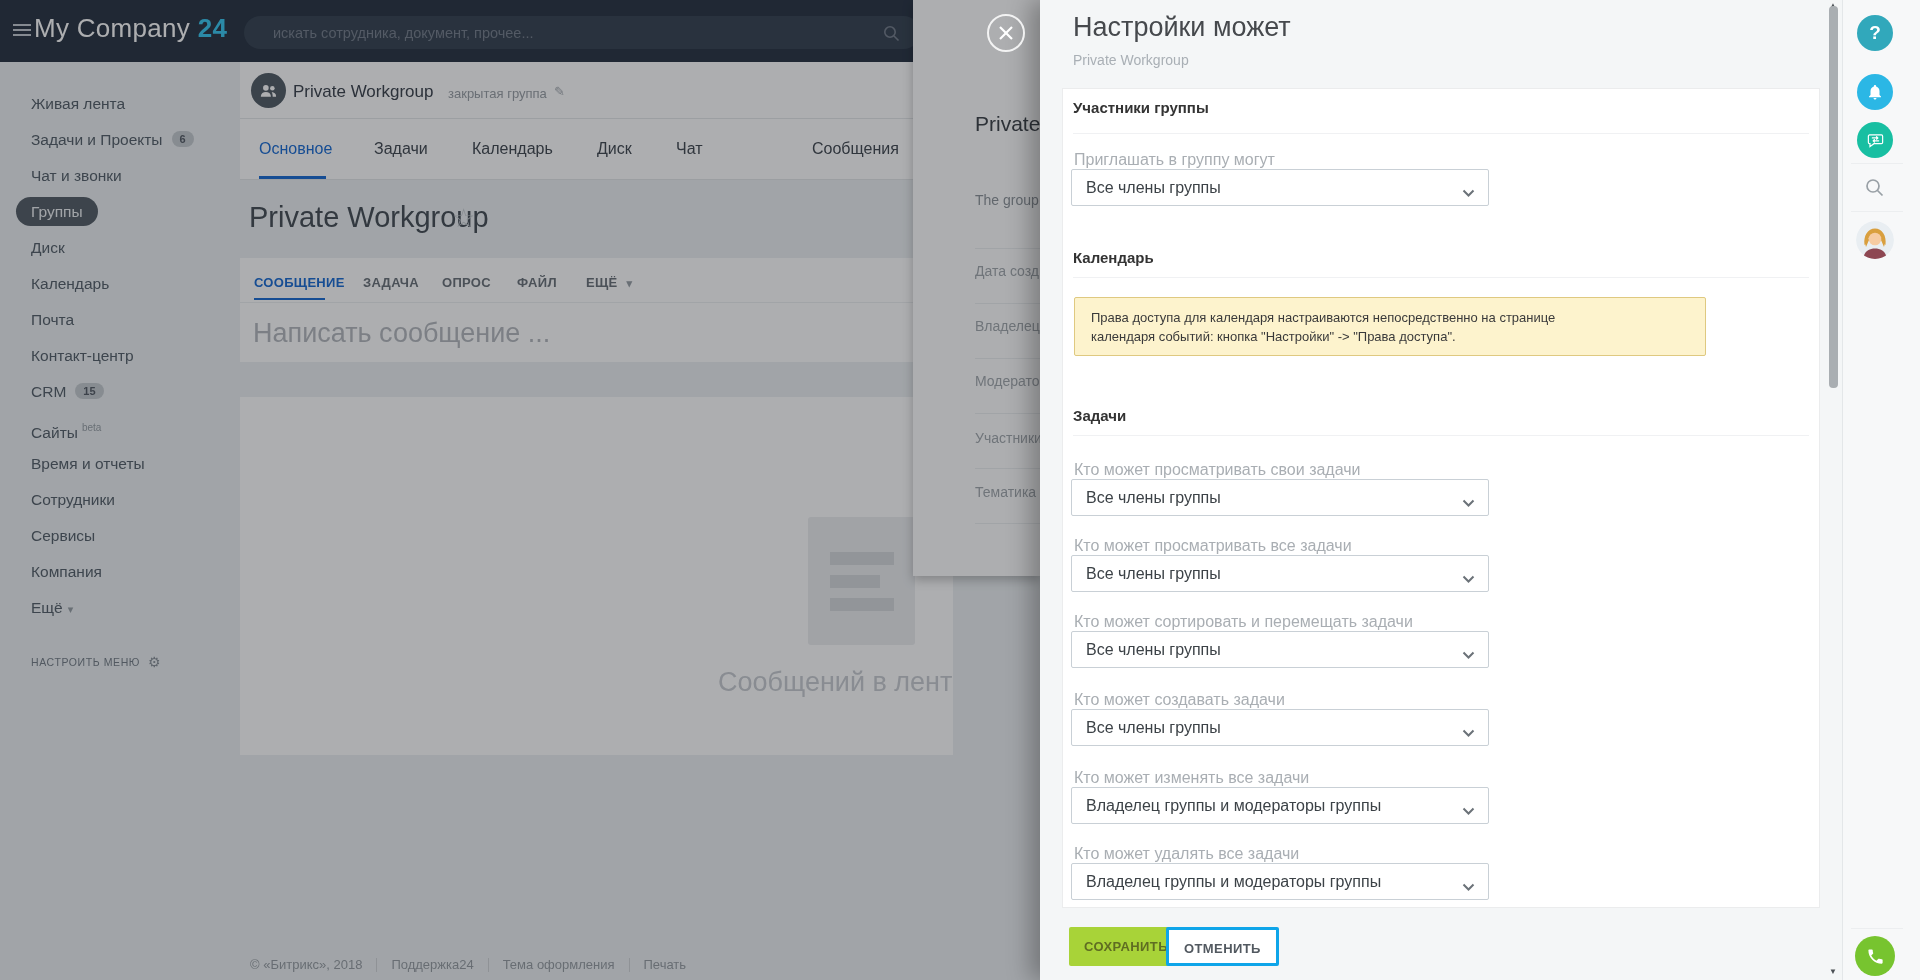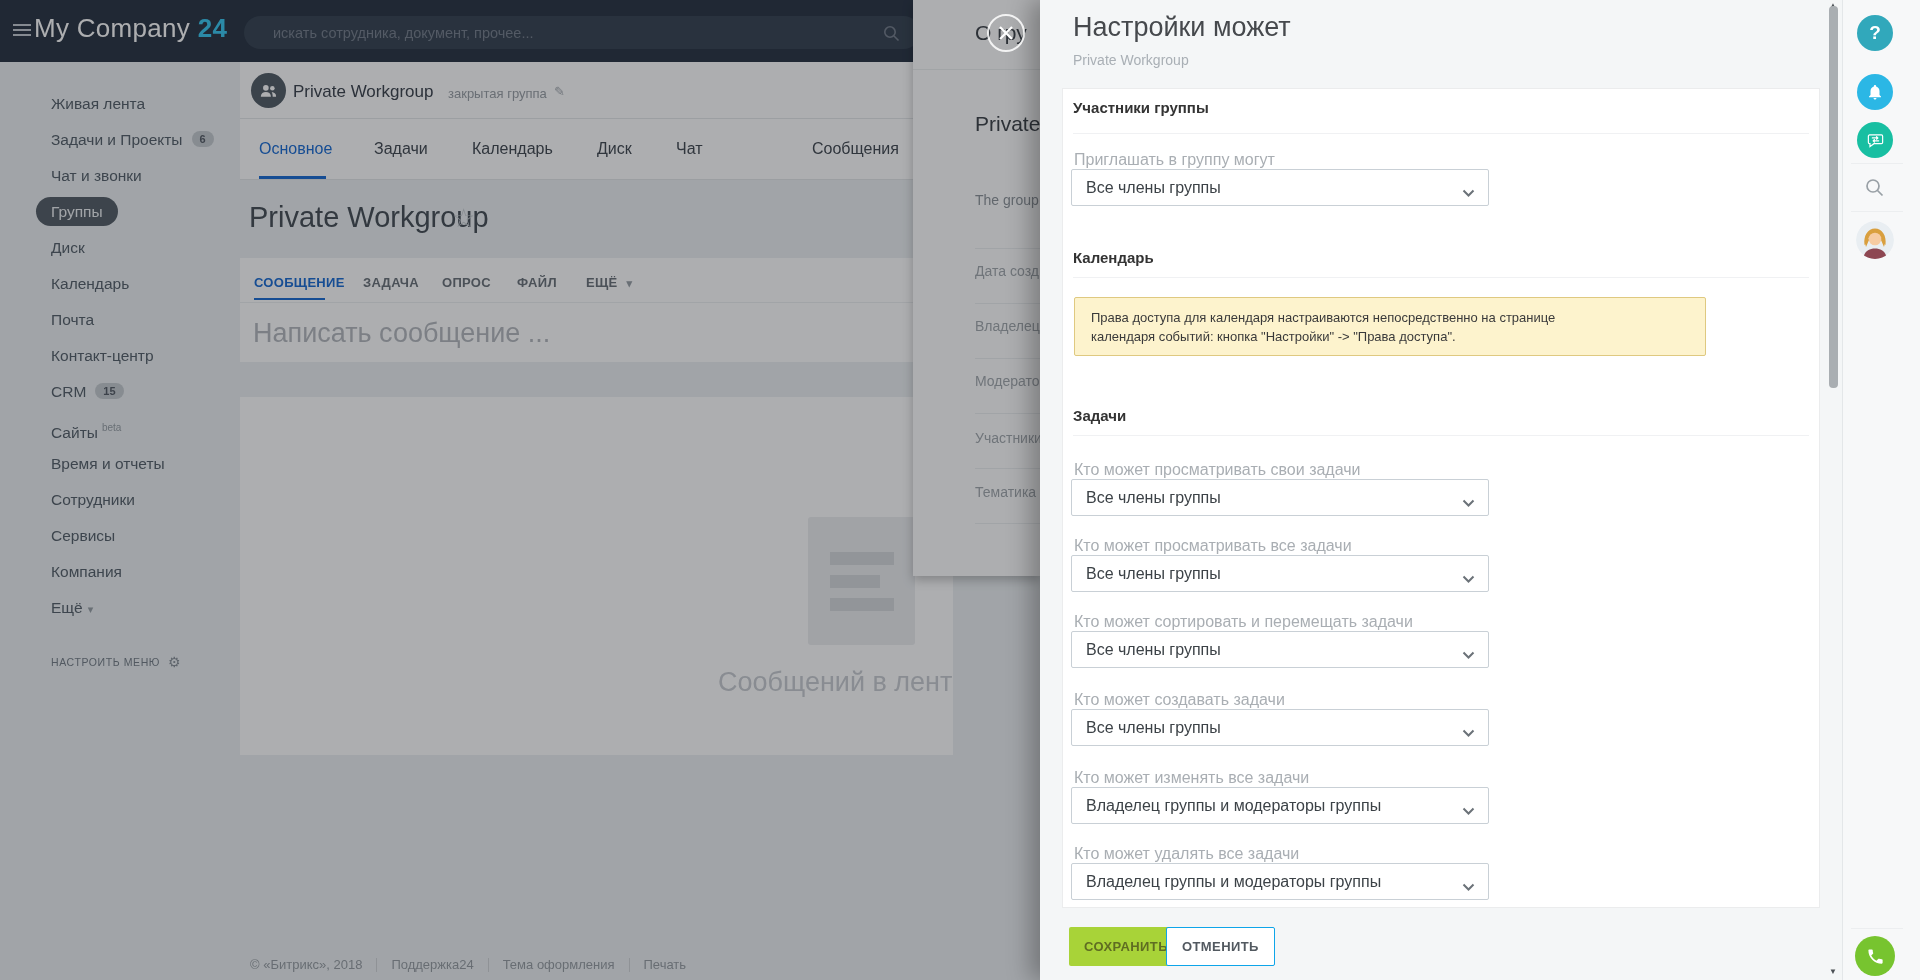--- a/index.html
+++ b/index.html
@@ -19,21 +19,21 @@
   .burger i{display:block;height:2px;background:#c3cad1;margin-bottom:3px;}
   .logo{position:absolute;left:34px;top:13px;font-size:26px;color:#fff;font-weight:300;letter-spacing:.3px;}
   .logo b{color:var(--logo-cyan);font-weight:700;}
   .searchbox{position:absolute;left:244px;top:16px;width:676px;height:33px;border-radius:17px;background:#3b4755;}
   .searchbox input{width:100%;height:100%;background:transparent;border:none;outline:none;color:#f0abfc;
     font-size:14.5px;padding:0 46px 0 29px;font-family:inherit;}
   .searchbox input::placeholder{color:#79828f;}
   .searchbox .mag{position:absolute;right:20px;top:9px;color:#79828f;}
 
   
-  .sidebar{position:absolute;left:0;top:62px;width:240px;height:918px;z-index:1;margin-left:20px;}
+  .sidebar{position:absolute;left:0;top:62px;width:240px;height:918px;z-index:1;}
   .menu{list-style:none;padding-top:24px;}
   .menu li{height:36px;line-height:36px;padding-left:31px;font-size:15.5px;color:#59636d;cursor:pointer;white-space:nowrap;}
   .menu .pill{display:inline-block;background:#59626b;color:#eef1f3;border-radius:17px;line-height:29px;
     padding:0 15px;margin-left:-15px;}
   .badge{display:inline-block;background:#c7ccd1;color:#596069;font-size:11px;font-weight:bold;
     border-radius:9px;line-height:16px;padding:0 8px;margin-left:9px;vertical-align:2px;}
   .sup{font-size:10px;color:#9aa1a8;vertical-align:7px;margin-left:4px;}
   .caret{color:#9aa1a8;font-size:11px;margin-left:5px;}
   .menu-config{position:absolute;left:31px;top:592px;font-size:10.5px;font-weight:normal;letter-spacing:.6px;
     color:#78808a;cursor:pointer;}
@@ -97,21 +97,21 @@
   .select{position:absolute;left:0;top:18px;width:418px;height:37px;border:1px solid #c9d0d6;border-radius:2px;
     background:#fff;cursor:pointer;}
   .select .val{position:absolute;left:14px;top:0;line-height:35px;font-size:16px;color:#3c4247;white-space:nowrap;}
   .select .chev{position:absolute;right:13px;top:14px;color:#6b7278;}
   .notice{position:absolute;left:11px;top:208px;width:632px;height:59px;background:var(--notice-bg);
     border:1px solid var(--notice-border);border-radius:2px;padding:10px 16px;}
   .notice p{font-size:13px;line-height:19px;color:#3a3a3a;max-width:480px;}
   .btn{position:absolute;top:927px;height:39px;border-radius:2px;font-size:13px;font-weight:bold;letter-spacing:.4px;
     padding:0 15px;line-height:39px;cursor:pointer;text-align:center;}
   .btn-save{left:29px;background:var(--save-green);color:var(--save-green-text);}
-  .btn-cancel{left:126px;background:#fff;color:#525960;border:1px solid #0ea5e9;line-height:37px;}
+  .btn-cancel{left:126px;background:#fff;color:#525960;border:3px solid #0ea5e9;line-height:37px;}
 
   
   .closer{position:absolute;left:987px;top:14px;width:38px;height:38px;border:2px solid rgba(255,255,255,.85);
     border-radius:50%;z-index:60;cursor:pointer;display:flex;align-items:center;justify-content:center;}
 
   
   .scroll{position:absolute;left:1826px;top:0;width:16px;height:980px;background:#f4f6f7;z-index:55;}
   .scroll .thumb{position:absolute;left:3px;top:6px;width:9px;height:382px;background:#a9aeb2;border-radius:4px;cursor:grab;}
   .scroll .arr{position:absolute;left:3px;font-size:8px;color:#4b5055;cursor:pointer;}
 
@@ -223,23 +223,20 @@
     <span style="cursor:default">© «Битрикс», 2018</span>
     <span class="sep"></span>
     <span>Поддержка24</span>
     <span class="sep"></span>
     <span>Тема оформления</span>
     <span class="sep"></span>
     <span>Печать</span>
   </div>
 
   <div class="about">
-    <div class="about-head">
-      <div class="about-title">О гру</div>
-    </div>
     <div class="about-name">Private</div>
     <div class="about-desc">The group</div>
     <div class="about-div" style="top:248px"></div>
     <div class="about-row" style="top:263px">Дата созд</div>
     <div class="about-div" style="top:303px"></div>
     <div class="about-row" style="top:318px">Владелец</div>
     <div class="about-div" style="top:358px"></div>
     <div class="about-row" style="top:373px">Модерато</div>
     <div class="about-div" style="top:413px"></div>
     <div class="about-row" style="top:430px">Участники</div>

